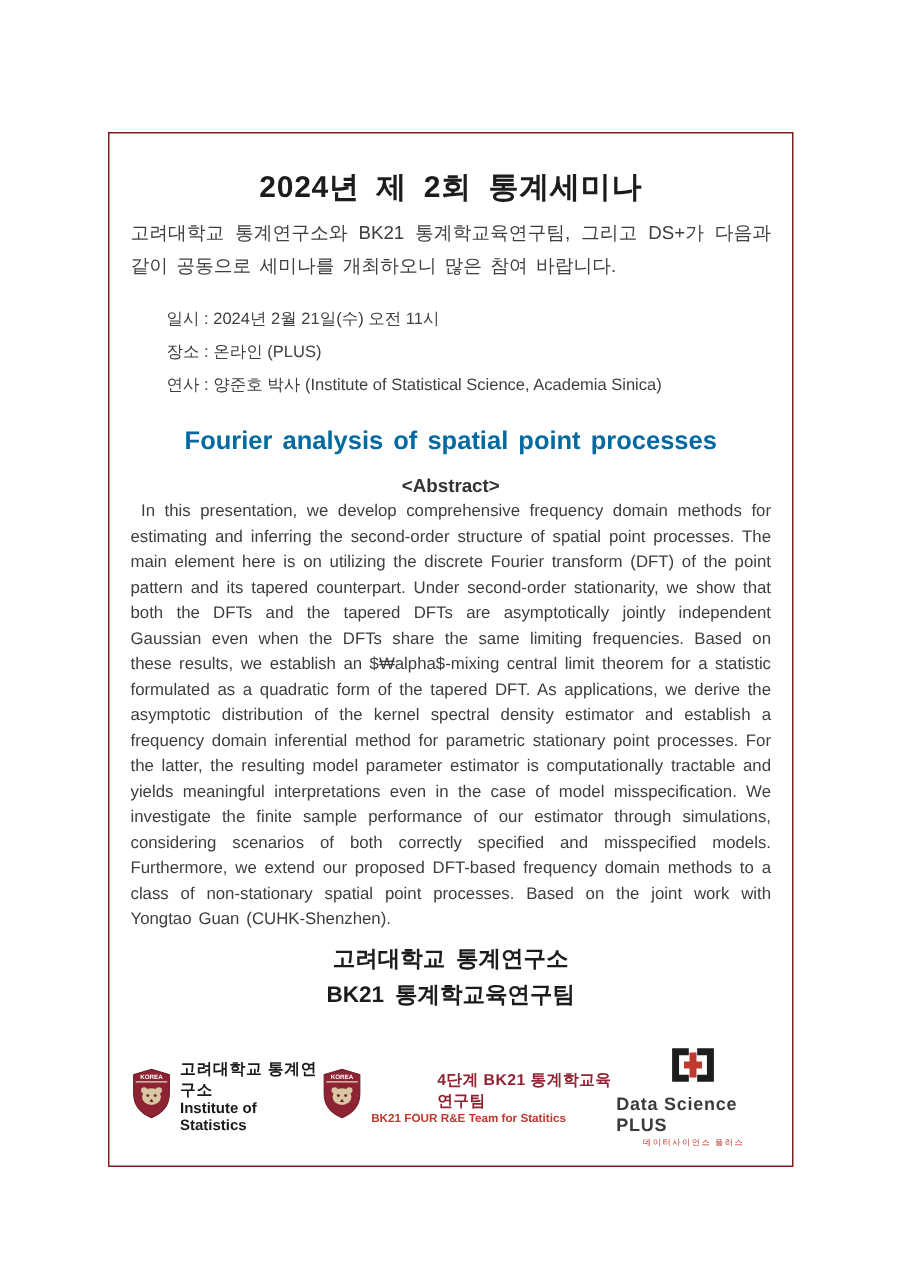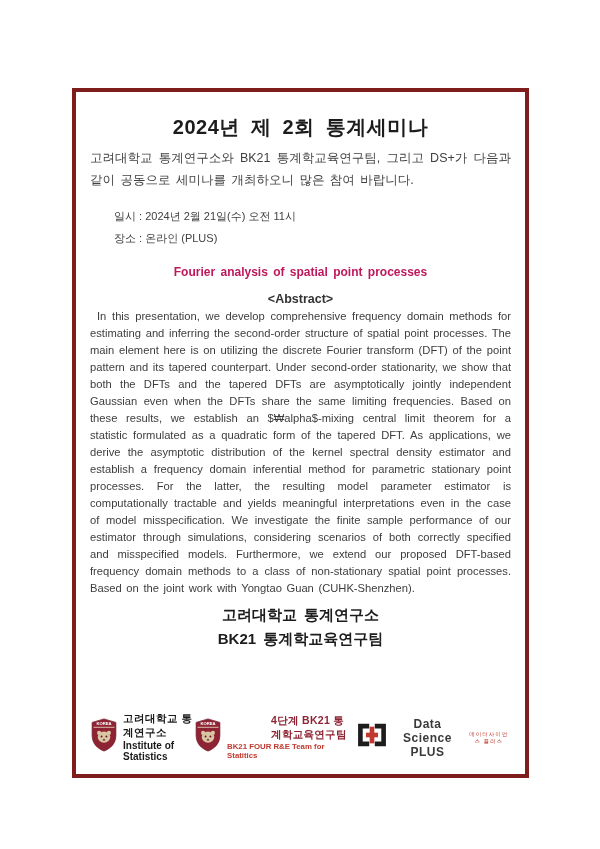--- a/index.html
+++ b/index.html
@@ -6,21 +6,21 @@
   html, body { width: 600px; height: 849px; background: #ffffff; }
   body {
     position: relative;
     font-family: "Liberation Sans", "DejaVu Sans", sans-serif;
     color: #3f3f3f;
   }
   .doc {
     position: absolute;
     left: 72px; top: 88px;
     width: 457px; height: 690px;
-    border: 4px solid #7f1d1d;
+    border: 1px solid #7f1d1d;
     padding: 0 14px;
     overflow: hidden;
     background: #ffffff;
   }
   .title {
     margin-top: 22px;
     text-align: center;
     font-size: 20px;
     font-weight: bold;
     color: #1c1c1c;
@@ -32,23 +32,23 @@
     font-size: 12.5px;
     line-height: 22px;
     text-align: justify;
     word-spacing: 2px;
   }
   .details { margin-top: 14px; font-size: 11px; line-height: 22px; margin-left: 24px; }
   .detail-row { white-space: nowrap; }
   .talk-title {
     margin-top: 16px;
     text-align: center;
-    font-size: 12px;
+    font-size: 17px;
     font-weight: bold;
-    color: #be185d;
+    color: #0369a1;
     word-spacing: 2px;
   }
   .abstract-heading {
     margin-top: 13px;
     text-align: center;
     font-size: 12.5px;
     color: #333333;
     font-weight: bold;
   }
   .abstract {
@@ -75,36 +75,37 @@
     display: flex;
     justify-content: space-between;
     align-items: center;
   }
   .logo-group { display: flex; align-items: center; gap: 5px; }
   .logo-lines { display: flex; flex-direction: column; justify-content: center; }
   .ku-line1 { font-size: 10.5px; font-weight: bold; color: #1a1a1a; letter-spacing: 0.5px; }
   .ku-line2 { font-size: 10px; font-weight: bold; color: #1a1a1a; }
   .bk-line1 { font-size: 10.5px; font-weight: bold; color: #8e2433; letter-spacing: 0.3px; margin-left: 44px; }
   .bk-line2 { font-size: 7.8px; font-weight: bold; color: #c1392e; }
-  .logo-dsp { display: flex; align-items: center; text-align: center; }
+  .logo-dsp { display: flex; flex-direction: column; align-items: center; }
   .dsp-line1 { font-size: 12px; font-weight: bold; color: #3b3b3b; letter-spacing: 0.5px; margin-top: 1px; }
   .dsp-line2 { font-size: 5.5px; color: #c1392e; letter-spacing: 1px; margin-top: 1px; }
 </style>
 </head>
 <body>
 
 <div class="doc">
 
   <div class="title">2024년 제 2회 통계세미나</div>
 
   <div class="intro">고려대학교 통계연구소와 BK21 통계학교육연구팀, 그리고 DS+가 다음과 같이 공동으로 세미나를 개최하오니 많은 참여 바랍니다.</div>
 
   <div class="details">
     <div class="detail-row"><span>일시</span><span> : </span><span>2024년 2월 21일(수) 오전 11시</span></div>
     <div class="detail-row"><span>장소</span><span> : </span><span>온라인 (PLUS)</span></div>
+    <div class="detail-row"><span>연사</span><span> : </span><span>양준호 박사 (Institute of Statistical Science, Academia Sinica)</span></div>
   </div>
 
   <div class="talk-title">Fourier analysis of spatial point processes</div>
 
   <div class="abstract-heading">&lt;Abstract&gt;</div>
 
   <div class="abstract">In this presentation, we develop comprehensive frequency domain methods for estimating and inferring the second-order structure of spatial point processes. The main element here is on utilizing the discrete Fourier transform (DFT) of the point pattern and its tapered counterpart. Under second-order stationarity, we show that both the DFTs and the tapered DFTs are asymptotically jointly independent Gaussian even when the DFTs share the same limiting frequencies. Based on these results, we establish an $₩alpha$-mixing central limit theorem for a statistic formulated as a quadratic form of the tapered DFT. As applications, we derive the asymptotic distribution of the kernel spectral density estimator and establish a frequency domain inferential method for parametric stationary point processes. For the latter, the resulting model parameter estimator is computationally tractable and yields meaningful interpretations even in the case of model misspecification. We investigate the finite sample performance of our estimator through simulations, considering scenarios of both correctly specified and misspecified models. Furthermore, we extend our proposed DFT-based frequency domain methods to a class of non-stationary spatial point processes. Based on the joint work with Yongtao Guan (CUHK-Shenzhen).</div>
 
   <div class="hosts">
     <div>고려대학교 통계연구소</div>

